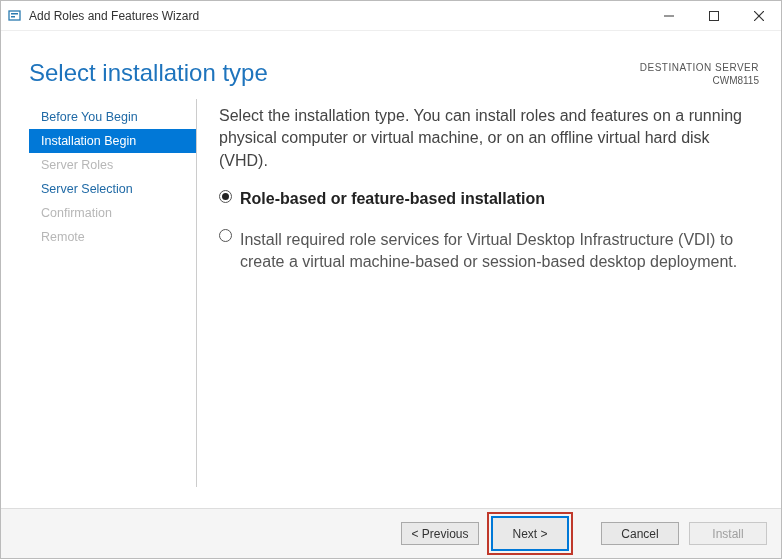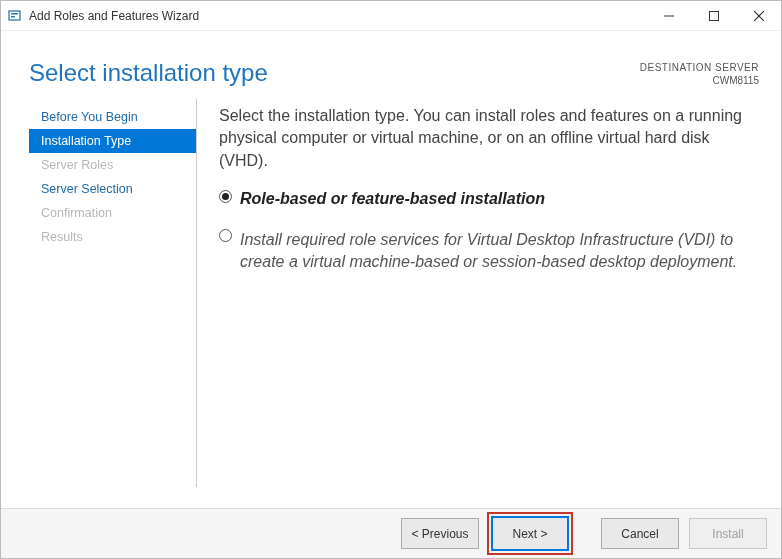--- a/index.html
+++ b/index.html
@@ -73,21 +73,21 @@
   .nav-item.active { background: #0178d7; color: #fff; }
   .nav-item.disabled { color: #b7b7b7; }
   .content {
     flex: 1;
     padding: 6px 4px 0 22px;
     font-size: 16px;
     color: #444;
     line-height: 1.4;
   }
   .intro { margin-bottom: 16px; }
-  .option { display: flex; margin-bottom: 16px; font-style: italic; }
+  .option { display: flex; margin-bottom: 16px; }
   .radio {
     width: 13px; height: 13px;
     border: 1px solid #555;
     border-radius: 50%;
     margin: 2px 8px 0 0;
     flex: 0 0 auto;
     position: relative;
   }
   .radio.selected::after {
     content: "";
@@ -107,21 +107,21 @@
     border-top: 1px solid #ddd;
     background: #f5f5f5;
     display: flex;
     align-items: center;
     justify-content: flex-end;
     padding-right: 12px;
     gap: 6px;
   }
   .btn {
     min-width: 78px;
-    height: 31px;
+    height: 23px;
     border: 1px solid #aaa;
     background: #e9e9e9;
     font-size: 12px;
     display: flex; align-items: center; justify-content: center;
     cursor: default;
     color: #333;
   }
   .btn.disabled { color: #a0a0a0; border-color: #c8c8c8; background: #efefef; }
   .btn-wrap { padding: 2px; }
   .btn-wrap.emph { border: 2px solid #c0392b; }
@@ -163,25 +163,25 @@
   <h1>Select installation type</h1>
   <div class="dest">
     <div class="lbl">DESTINATION SERVER</div>
     <div>CWM8115</div>
   </div>
 </div>
 
 <div class="body">
   <div class="nav" id="nav">
       <div class="nav-item enabled">Before You Begin</div>
-      <div class="nav-item active">Installation Type</div>
+      <div class="nav-item active">Installation Begin</div>
       <div class="nav-item disabled">Server Roles</div>
       <div class="nav-item enabled">Server Selection</div>
       <div class="nav-item disabled">Confirmation</div>
-      <div class="nav-item disabled">Results</div>
+      <div class="nav-item disabled">Remote</div>
     </div>
   <div class="content">
     <div class="intro">Select the installation type. You can install roles and features on a running physical computer or virtual machine, or on an offline virtual hard disk (VHD).</div>
     <div id="options">
         <div class="option">
           <div class="radio selected"></div>
           <div>
             <div class="opt-title">Role-based or feature-based installation</div>
           </div>
         </div>

